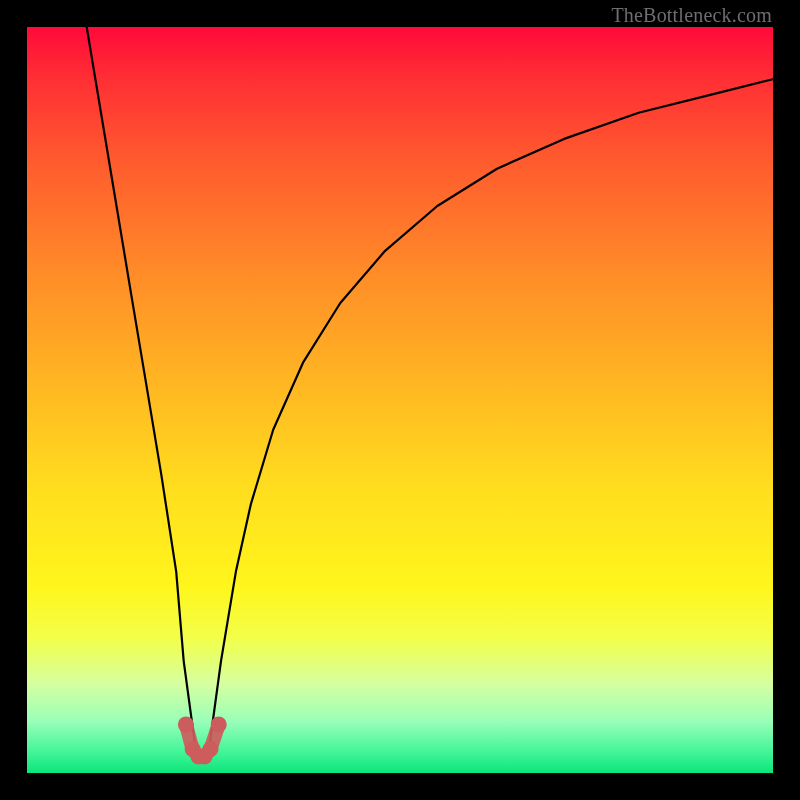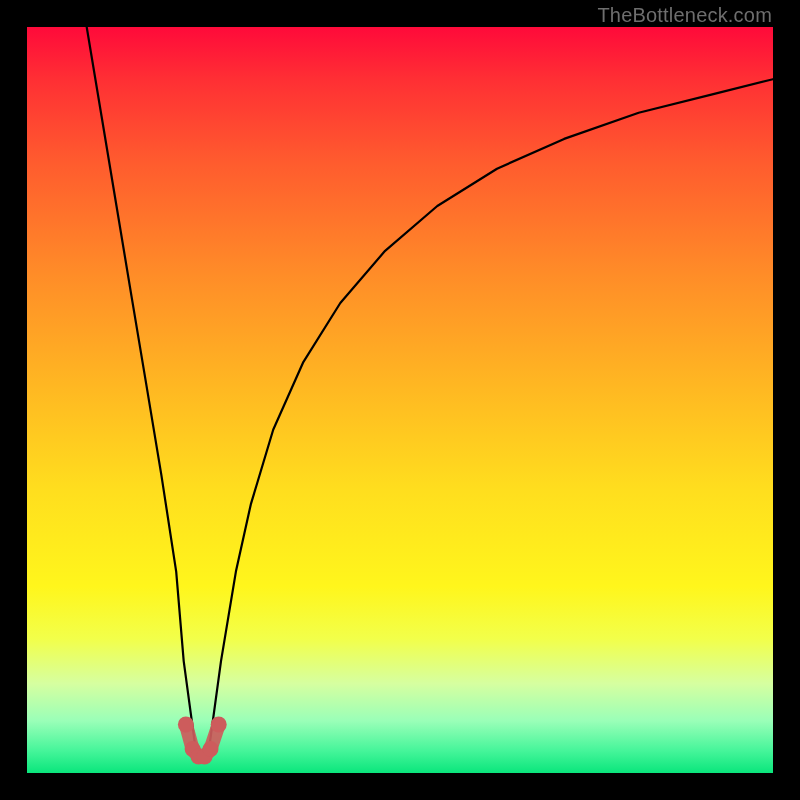--- a/index.html
+++ b/index.html
@@ -11,20 +11,21 @@
     background: #000;
     font-family: Arial, Helvetica, sans-serif;
   }
   .frame {
     position: absolute;
     top: 0;
     left: 0;
     width: 800px;
     height: 800px;
     background: #000;
+    font-family: Liberation Serif, serif;
   }
   .plot-area {
     position: absolute;
     top: 27px;
     left: 27px;
     width: 746px;
     height: 746px;
     overflow: hidden;
   }
   .gradient {

